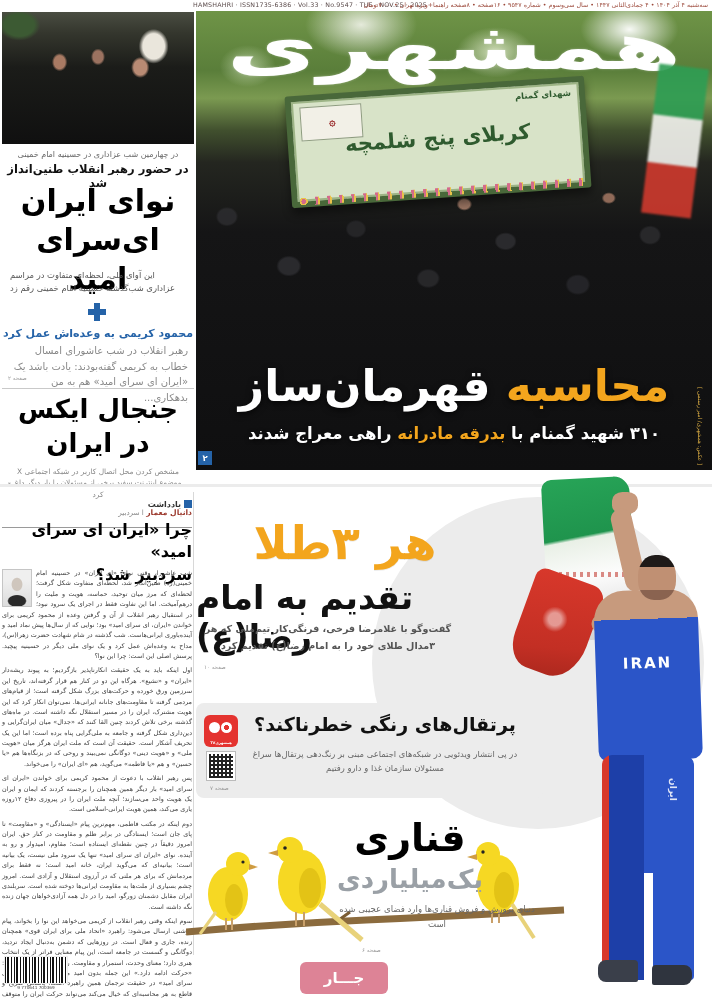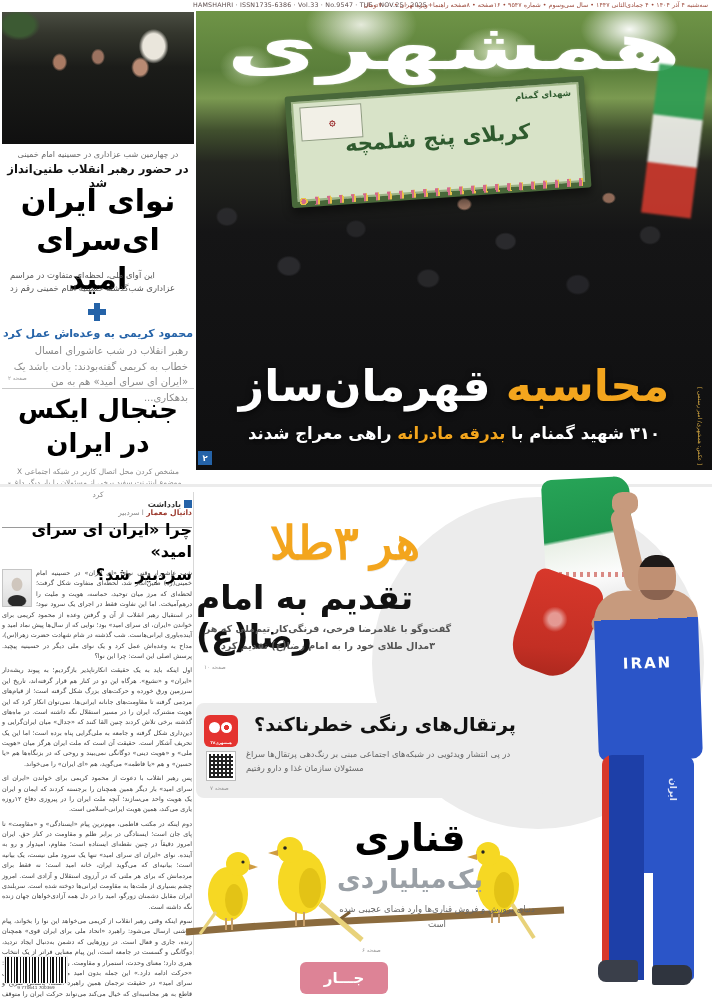--- a/index.html
+++ b/index.html
@@ -139,38 +139,38 @@
   .w-jersey { position:absolute; left:0; right:0; top:64px; text-align:center; color:#fff; font-weight:700; font-size:15px; letter-spacing:2px; direction:ltr; }
   .w-legs { position:absolute; left:230px; top:277px; width:92px; height:225px; border-radius:10px 10px 4px 4px;
     background:linear-gradient(90deg,#d8382b 0 7px,#1d3fa8 7px 46%, #2b55c8 46% 100%); }
   .w-leg-gap { position:absolute; left:272px; top:395px; width:9px; height:107px; background:#fff; }
   .w-leg-text { position:absolute; left:296px; top:300px; writing-mode:vertical-rl; color:rgba(255,255,255,.85); font-size:9px; font-weight:700; }
   .w-shoe1 { position:absolute; left:226px; top:482px; width:40px; height:22px; border-radius:8px 4px 2px 8px; background:#3a3f4a; }
   .w-shoe2 { position:absolute; left:280px; top:487px; width:40px; height:20px; border-radius:4px 8px 8px 2px; background:#2f343e; }
 
   
   .gold-head { left:220px; top:516px; width:250px; text-align:center; font-size:46px; font-weight:900; color:#f3a51d; z-index:3;
-    text-shadow:0 1px 0 rgba(0,0,0,.08);font-family:Liberation Serif, serif; }
+    text-shadow:0 1px 0 rgba(0,0,0,.08); }
   .gold-sub  { left:196px; top:578px; width:260px; text-align:left; font-size:33px; font-weight:900; color:#111; z-index:3; }
   .gold-text { left:200px; top:620px; width:256px; text-align:center; font-size:9.6px; line-height:1.8; color:#555; z-index:3;font-weight:bold; }
   .pr-10 { left:204px; top:664px; z-index:3; }
 
   
   .orange-box { left:196px; top:703px; width:348px; height:95px; background:#ececec; border-radius:8px; z-index:4; }
   .tv-logo { position:absolute; left:8px; top:12px; width:34px; height:32px; background:#e4332f; border-radius:6px; }
   .tv-logo .dot { position:absolute; top:7px; width:11px; height:11px; border-radius:50%; background:#fff; }
   .tv-logo .d1 { left:5px; } .tv-logo .d2 { left:17px; background:radial-gradient(circle,#e4332f 0 30%,#fff 30%); }
   .tv-logo .tv-label { position:absolute; left:0; right:0; bottom:2px; text-align:center; font-size:3.6px; color:#fff; font-weight:700; }
   .qr { position:absolute; left:10px; top:48px; width:30px; height:30px; background:#fff; border:1px solid #bbb; padding:2px; }
   .qr .qq { width:100%; height:100%;
     background:repeating-linear-gradient(0deg,#222 0 2px,transparent 2px 4px),
                repeating-linear-gradient(90deg,#222 0 2px,#fff 2px 4px); }
   .pr-7 { left:14px; top:82px; position:absolute; }
   .ob-head { position:absolute; right:14px; top:10px; width:290px; text-align:center; font-size:19px; font-weight:900; color:#111; }
-  .ob-text { position:absolute; right:20px; top:44px; width:278px; text-align:left; font-size:8.4px; line-height:1.7; color:#666; }
+  .ob-text { position:absolute; right:20px; top:44px; width:278px; text-align:center; font-size:8.4px; line-height:1.7; color:#666; }
 
   
   .canary-svg { left:186px; top:812px; z-index:1; }
   .cn-head { left:330px; top:816px; width:160px; text-align:center; font-size:38px; font-weight:900; color:#000; z-index:2; }
   .cn-sub  { left:320px; top:864px; width:180px; text-align:center; font-size:26px; font-weight:700; color:#9aa0a6; z-index:2; }
   .cn-text { left:337px; top:902px; width:200px; text-align:center; font-size:8.6px; line-height:1.7; color:#666; z-index:2; }
   .pr-6 { left:362px; top:947px; z-index:2; }
 
   
   .pink-bubble { left:300px; top:962px; width:88px; height:32px; background:#dd8396; border-radius:6px; z-index:5;

